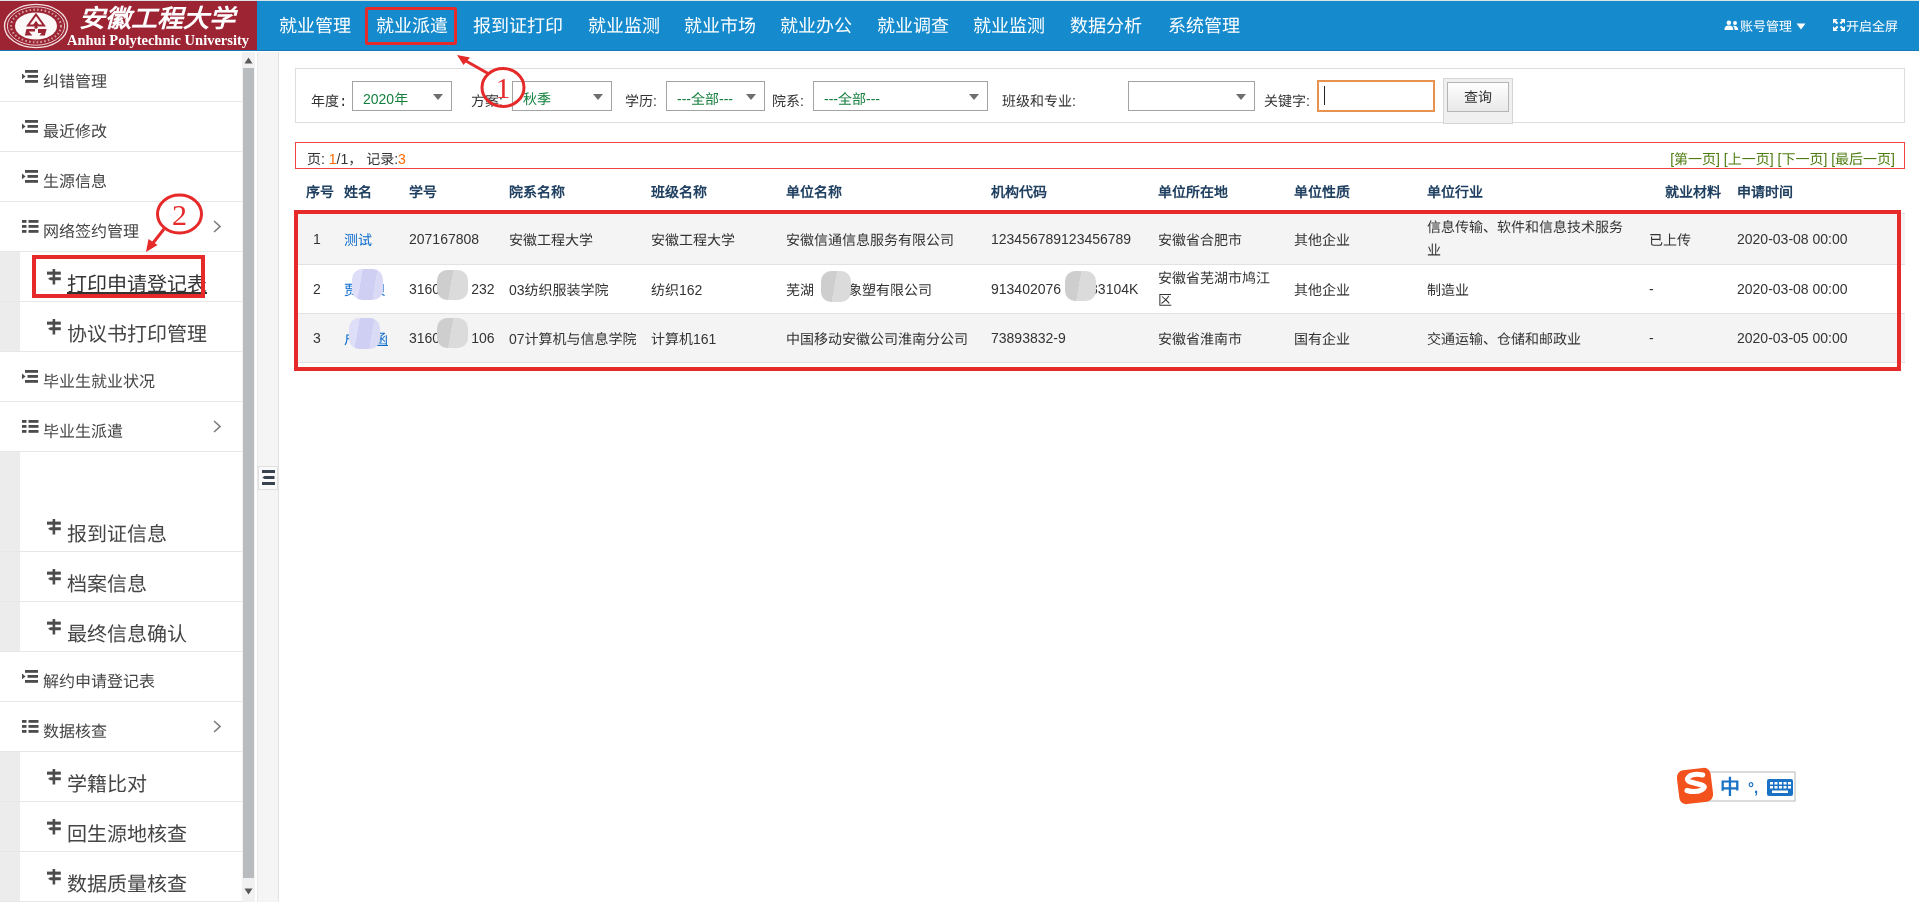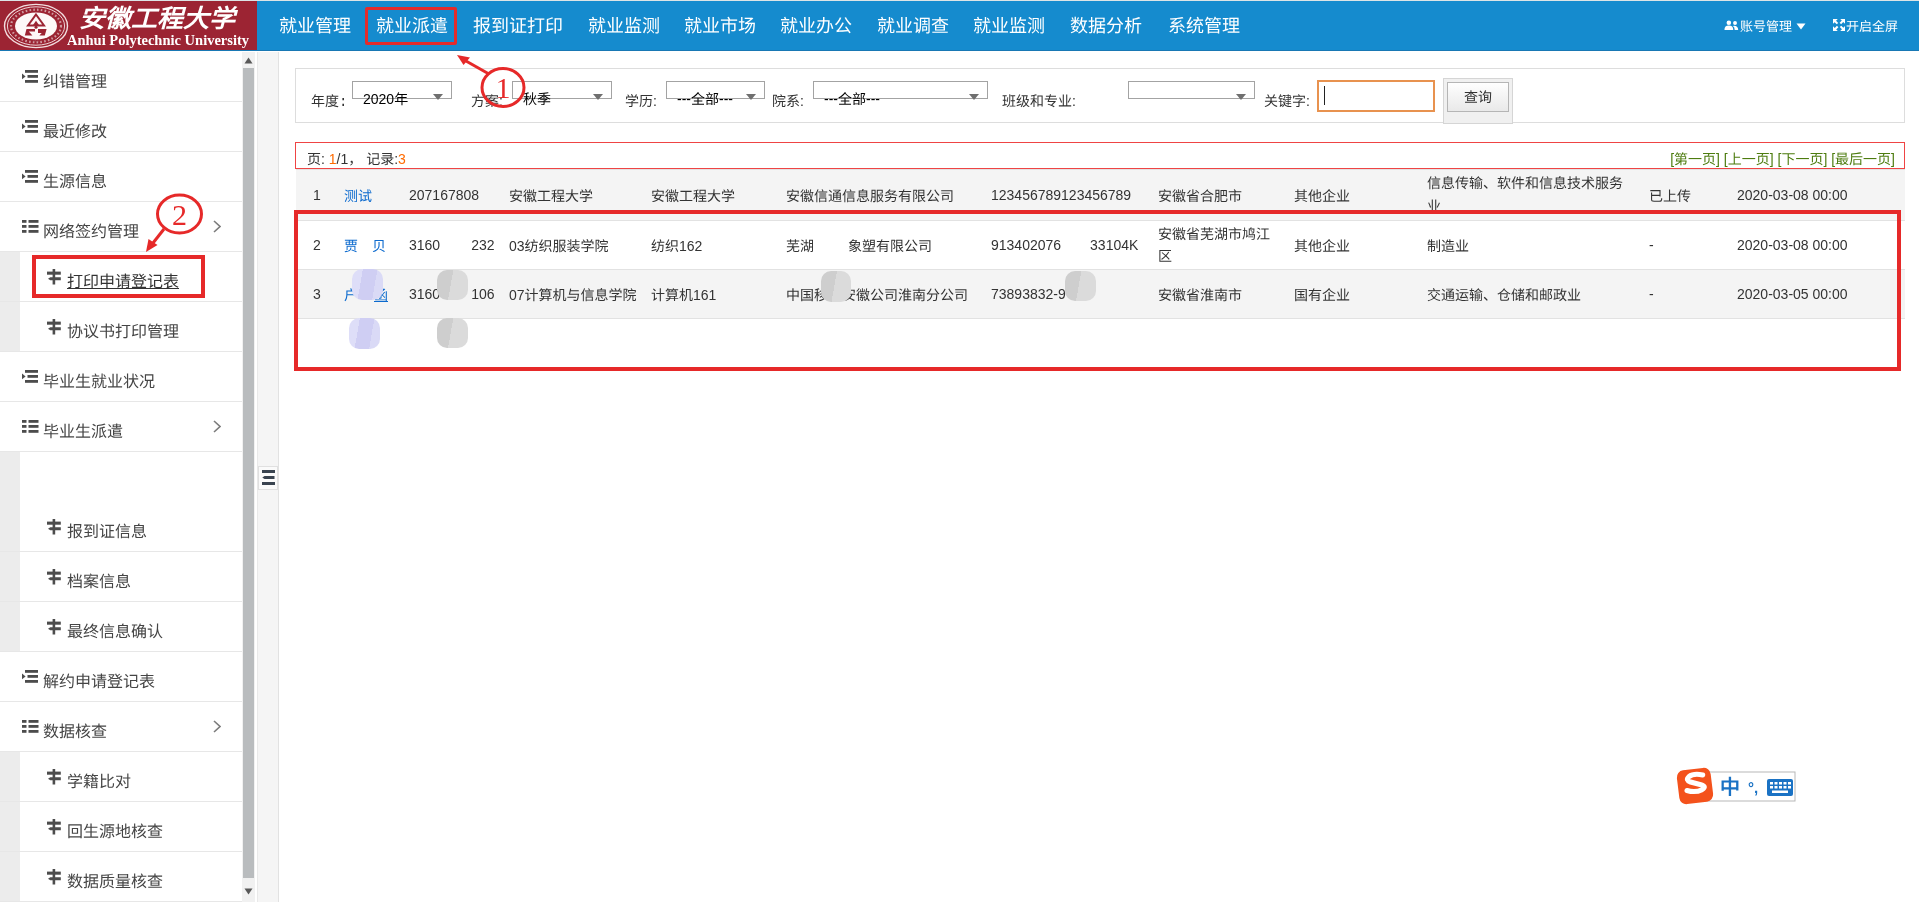--- a/index.html
+++ b/index.html
@@ -11,34 +11,34 @@
 #topline { position:absolute; left:0; top:0; width:1919px; height:1px; background:#dce4e6; z-index:30;}
 #topbar { position:absolute; left:0; top:1px; width:1919px; height:50px; background:#158bce; border-bottom:1px solid #1878b4; }
 #logo { position:absolute; left:0; top:0; width:257px; height:50px; background:#9c2433; }
 .navitem { position:absolute; top:16px; color:#fff; font-size:18px; line-height:20px; white-space:nowrap; }
 #navbox2 { position:absolute; left:365px; top:7px; width:92px; height:38px; border:3px solid #e42b2b; border-radius:2px; }
 .topright { position:absolute; color:#fff; font-size:13px; line-height:15px; white-space:nowrap; }
 
 #sidebar { position:absolute; left:0; top:52px; width:242px; height:850px; background:#fff; }
 .mi { position:absolute; left:0; width:242px; height:50px; border-bottom:1px solid #e7e7e7; }
 .mi .txt { position:absolute; left:43px; top:16px; font-size:16px; color:#454545; }
-.mi .txt2 { position:absolute; left:67px; top:16px; font-size:16px; color:#454545; }
+.mi .txt2 { position:absolute; left:67px; top:16px; font-size:20px; color:#454545; }
 .mi svg.ic { position:absolute; left:22px; top:18px; }
 .mi svg.ic2 { position:absolute; left:46px; top:17px; }
 .chev { position:absolute; left:213px; top:18px; width:8px; height:13px; }
 .groupstrip { position:absolute; left:0; width:20px; background:#ececec; }
 
 #sbtrack { position:absolute; left:242px; top:52px; width:13px; height:850px; background:#f1f1f1; }
 #sbthumb { position:absolute; left:243px; top:68px; width:11px; height:810px; background:#b9bcbe; }
 
 #divider { position:absolute; left:257px; top:52px; width:22px; height:850px; background:#f5f5f5; border-left:1px solid #e9e9e9; border-right:1px solid #e2e2e2;}
 
 #filterbox { position:absolute; left:295px; top:68px; width:1610px; height:55px; border:1px solid #ddd; background:#fff; }
 .flabel { position:absolute; top:21px; font-size:14px; color:#333; }
-.fsel { position:absolute; top:81px; height:18px; background:#fff; border:1px solid #a3a3a3; font-size:14px; color:#000000; }
+.fsel { position:absolute; top:81px; height:30px; background:#fff; border:1px solid #a3a3a3; font-size:14px; color:#15803d; }
 .fsel .st { position:absolute; left:10px; top:6px; white-space:nowrap;}
 .fsel .tri { position:absolute; right:8px; top:12px; width:0; height:0; border-left:5px solid transparent; border-right:5px solid transparent; border-top:6px solid #6f6f6f; }
 #kwinput { position:absolute; left:1317px; top:80px; width:118px; height:32px; border:2px solid #e8924f; background:#fff; }
 #cursor { position:absolute; left:1324px; top:86px; width:1px; height:19px; background:#222; }
 #qbtn { position:absolute; left:1443px; top:78px; width:70px; height:46px; background:#f0f0f0; border:1px solid #d5d5d5; }
 #qbtn .inner { position:absolute; left:3px; top:3px; width:62px; height:30px; background:linear-gradient(#fefefe,#e9e9e9); border:1px solid #b5b5b5; text-align:center; line-height:28px; font-size:14px; color:#333; }
 
 #pagebox { position:absolute; left:295px; top:142px; width:1610px; height:27px; border:1px solid #ef4444; background:#fff; font-size:14px; }
 #pageinfo { position:absolute; left:11px; top:5px; color:#333; }
 #pagelinks { position:absolute; right:9px; top:5px; color:#4d7c0f; }
@@ -311,20 +311,34 @@
       <col style="width:135px">
       <col style="width:205px">
       <col style="width:167px">
       <col style="width:136px">
       <col style="width:133px">
       <col style="width:238px">
       <col style="width:72px">
       <col style="width:174px">
     </colgroup>
 <tbody>
+      <tr id="hrow">
+        <th style="text-align:center;">序号</th>
+        <th>姓名</th>
+        <th>学号</th>
+        <th>院系名称</th>
+        <th>班级名称</th>
+        <th>单位名称</th>
+        <th>机构代码</th>
+        <th>单位所在地</th>
+        <th>单位性质</th>
+        <th>单位行业</th>
+        <th>就业材料</th>
+        <th>申请时间</th>
+      </tr>
 <tr class="odd" style="height:51px;">
         <td class="c">1</td>
         <td><a class="lnk" href="#">测试</a></td>
         <td>207167808</td>
         <td>安徽工程大学</td>
         <td>安徽工程大学</td>
         <td>安徽信通信息服务有限公司</td>
         <td>123456789123456789</td>
         <td>安徽省合肥市</td>
         <td>其他企业</td>

